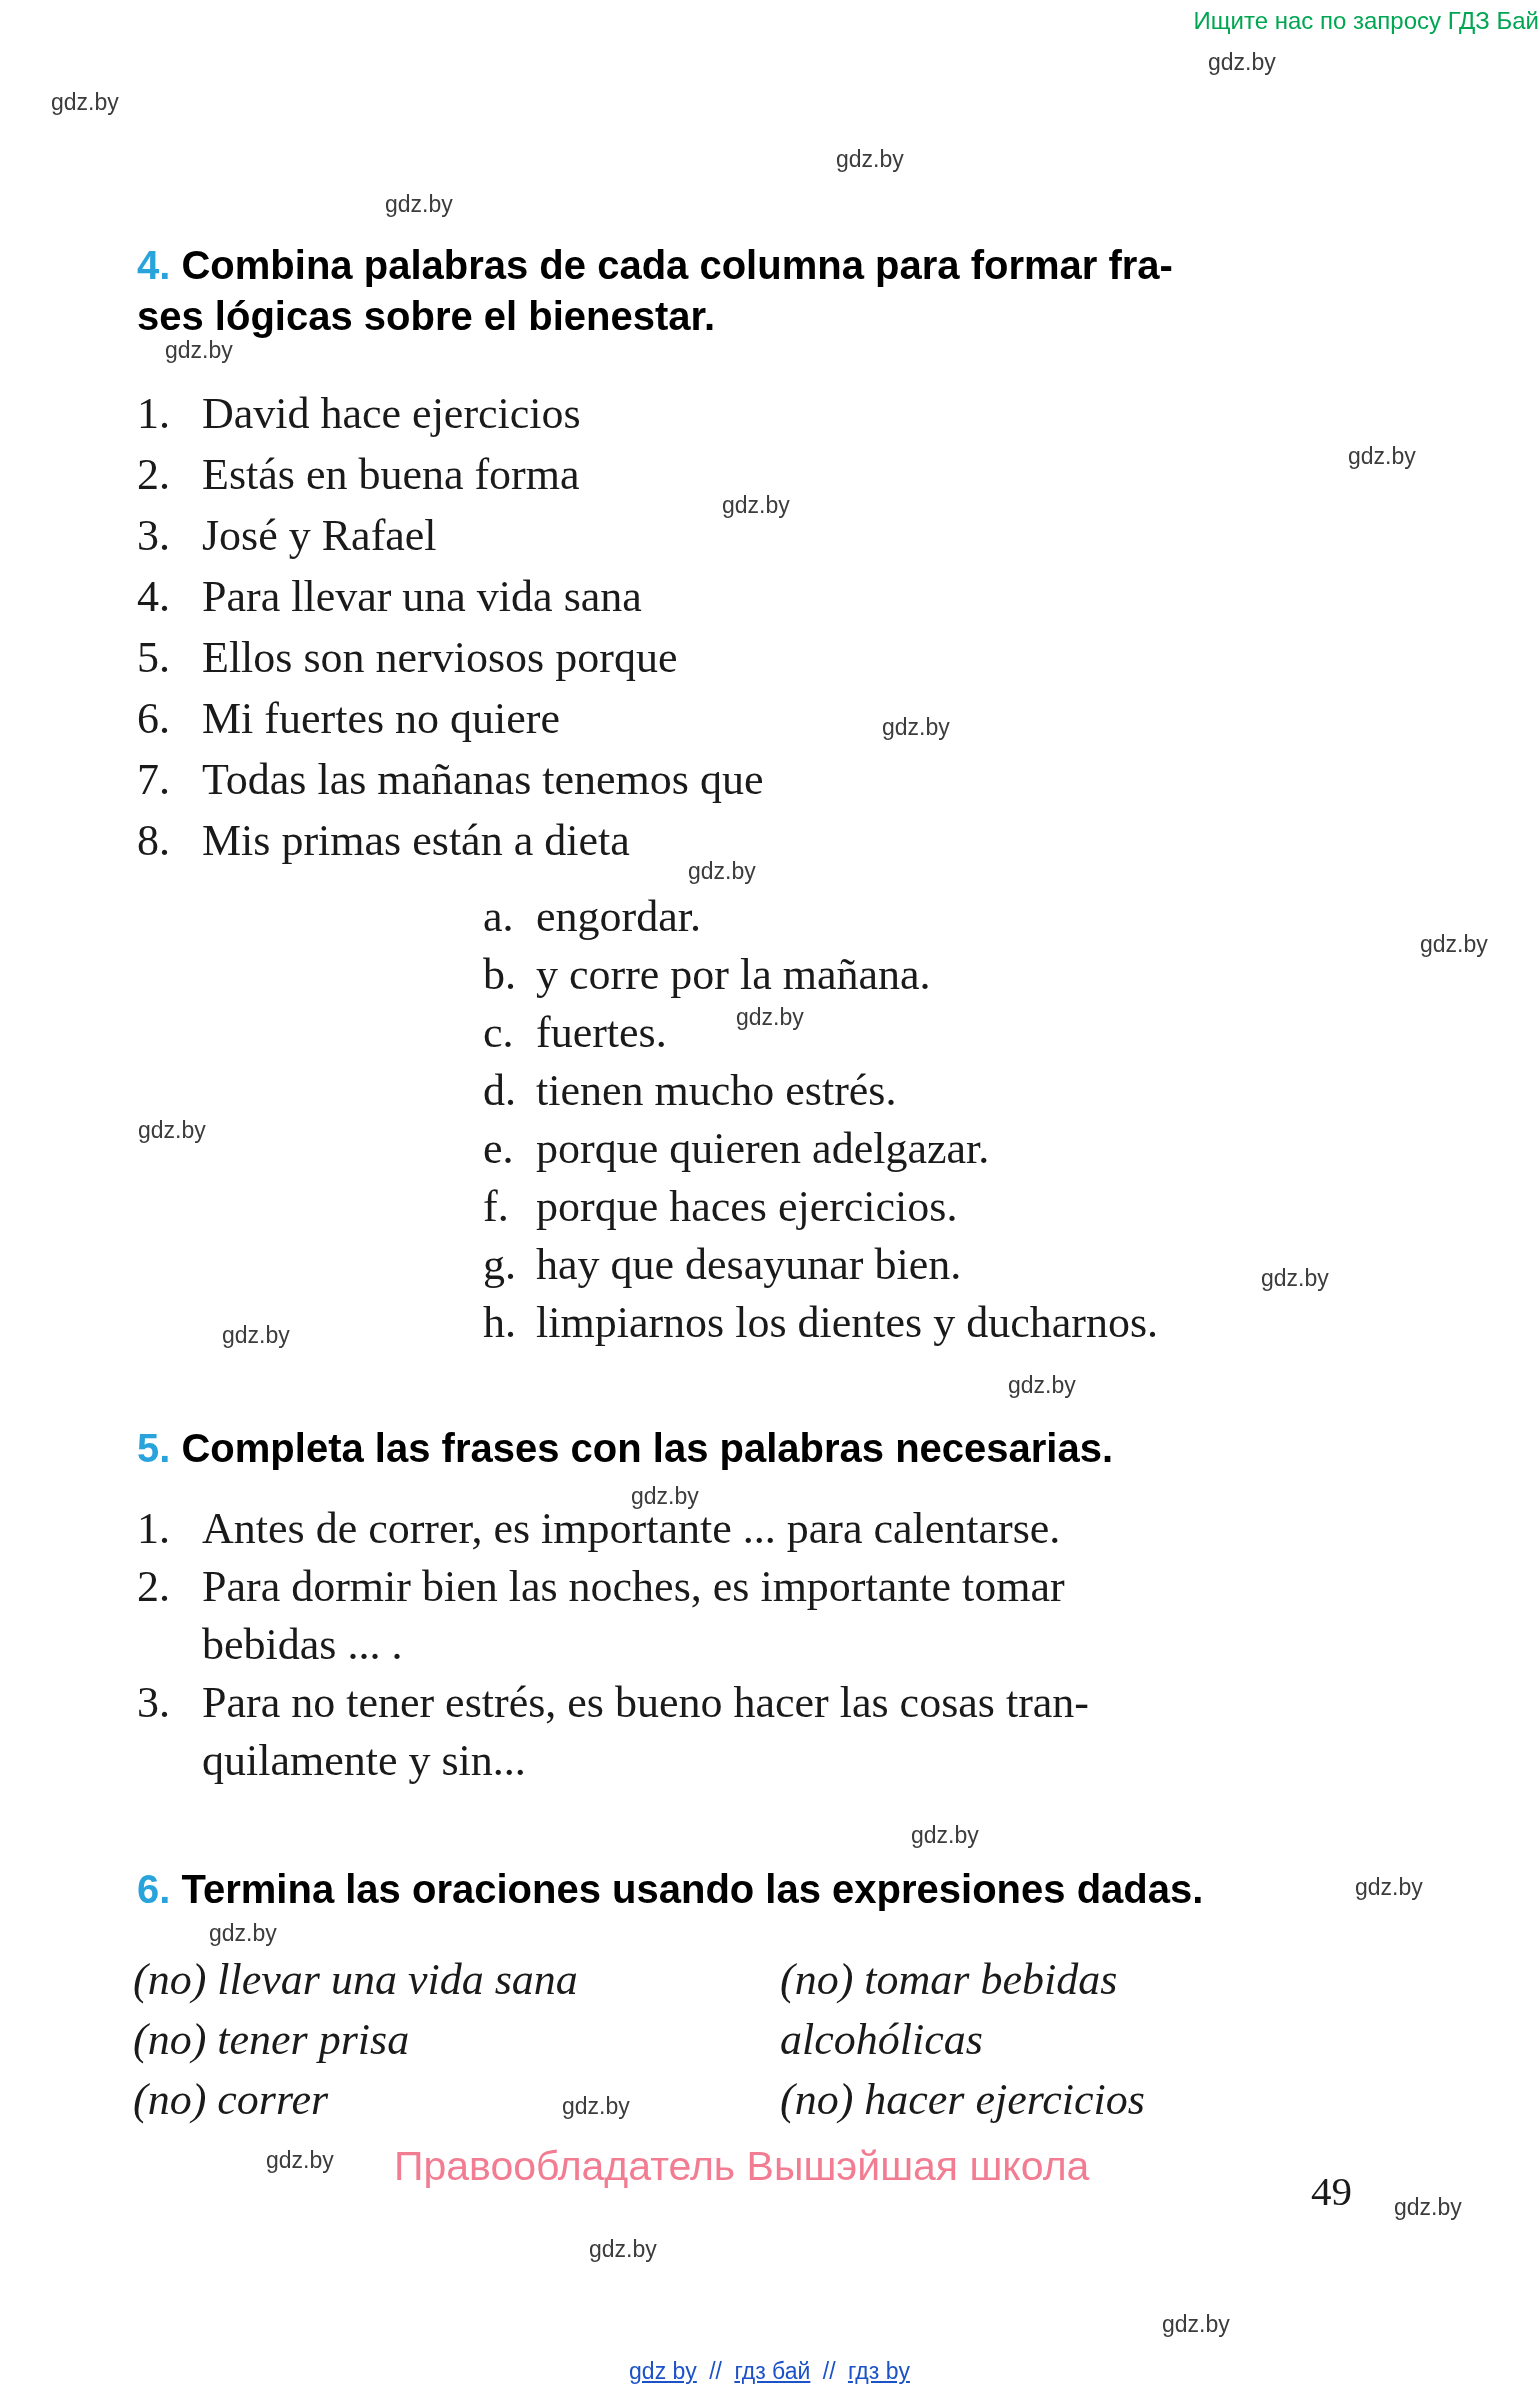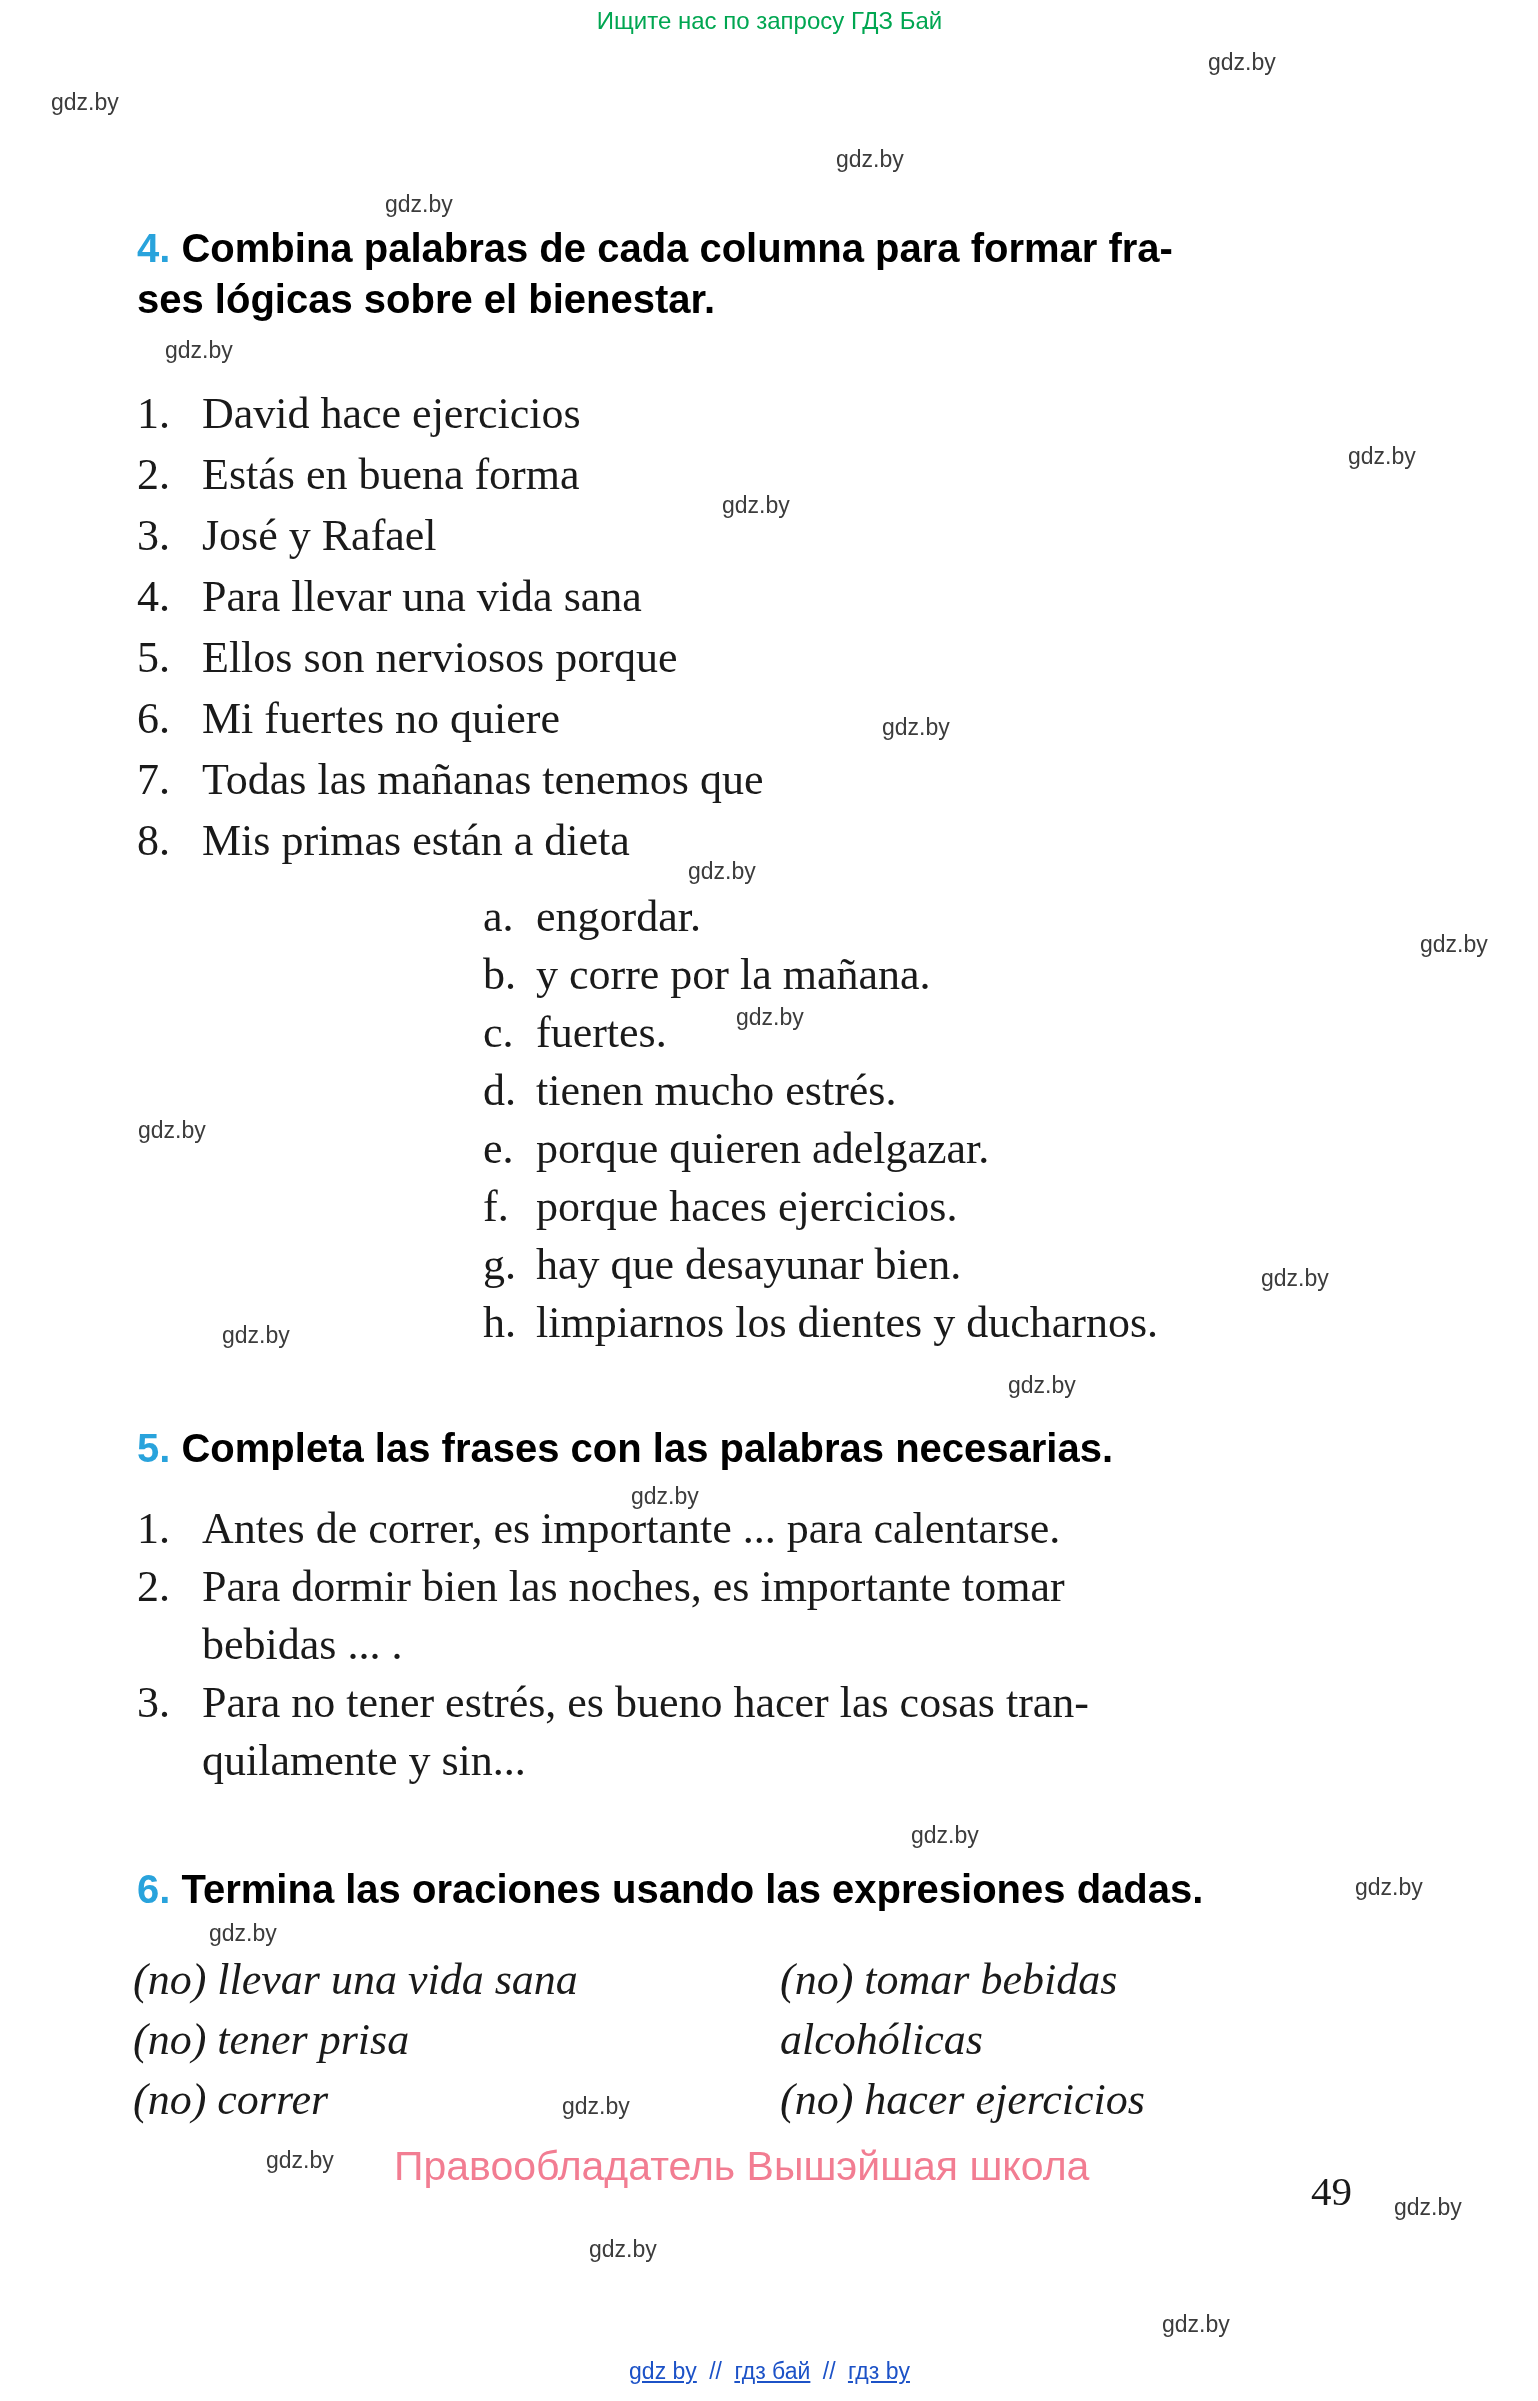--- a/index.html
+++ b/index.html
@@ -8,21 +8,21 @@
   body {
     width:1539px; height:2401px; position:relative;
     font-family:"Liberation Serif","DejaVu Serif",serif;
     color:#1a1a1a; overflow:hidden;
   }
   .page { position:absolute; inset:0; background:#ffffff; }
 
   
   .top-banner {
     position:absolute; top:7px; left:0; width:100%;
-    text-align:center;
+    text-align:right;
     font-family:"Liberation Sans","DejaVu Sans",sans-serif;
     font-size:24px; color:#00a651;
   }
 
   
   .wm {
     position:absolute;
     font-family:"Liberation Sans","DejaVu Sans",sans-serif;
     font-size:23px; color:#3c3c3c; white-space:nowrap;
   }
@@ -103,21 +103,21 @@
       <span class="wm" style="left: 911px; top: 1822px;">gdz.by</span>
       <span class="wm" style="left: 1355px; top: 1874px;">gdz.by</span>
       <span class="wm" style="left: 209px; top: 1920px;">gdz.by</span>
       <span class="wm" style="left: 562px; top: 2093px;">gdz.by</span>
       <span class="wm" style="left: 266px; top: 2147px;">gdz.by</span>
       <span class="wm" style="left: 1394px; top: 2194px;">gdz.by</span>
       <span class="wm" style="left: 589px; top: 2236px;">gdz.by</span>
       <span class="wm" style="left: 1162px; top: 2311px;">gdz.by</span>
     </div>
 
-  <p class="heading" style="top:223px;"><span class="ex-num">4.</span> <span>Combina palabras de cada columna para formar fra-</span><br><span>ses lógicas sobre el bienestar.</span></p>
+  <p class="heading" style="top:240px;"><span class="ex-num">4.</span> <span>Combina palabras de cada columna para formar fra-</span><br><span>ses lógicas sobre el bienestar.</span></p>
 
   <div class="num-list" id="ex4-items" style="top:383px;">
     <div class="row">
         <span class="n">1.</span>
         <span class="t">David hace ejercicios</span>
       </div>
     <div class="row">
         <span class="n">2.</span>
         <span class="t">Estás en buena forma</span>
       </div>

